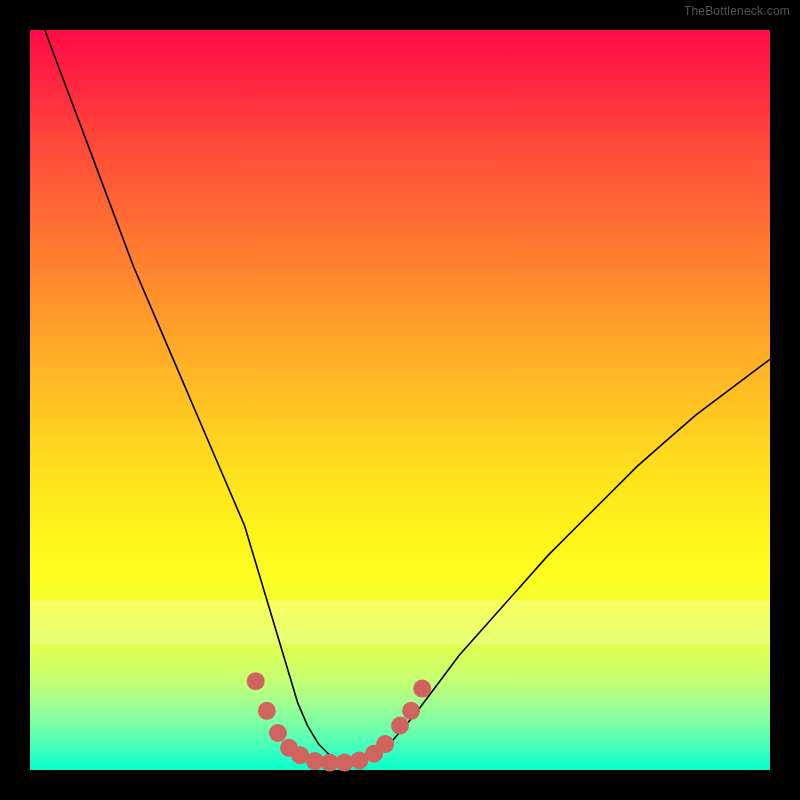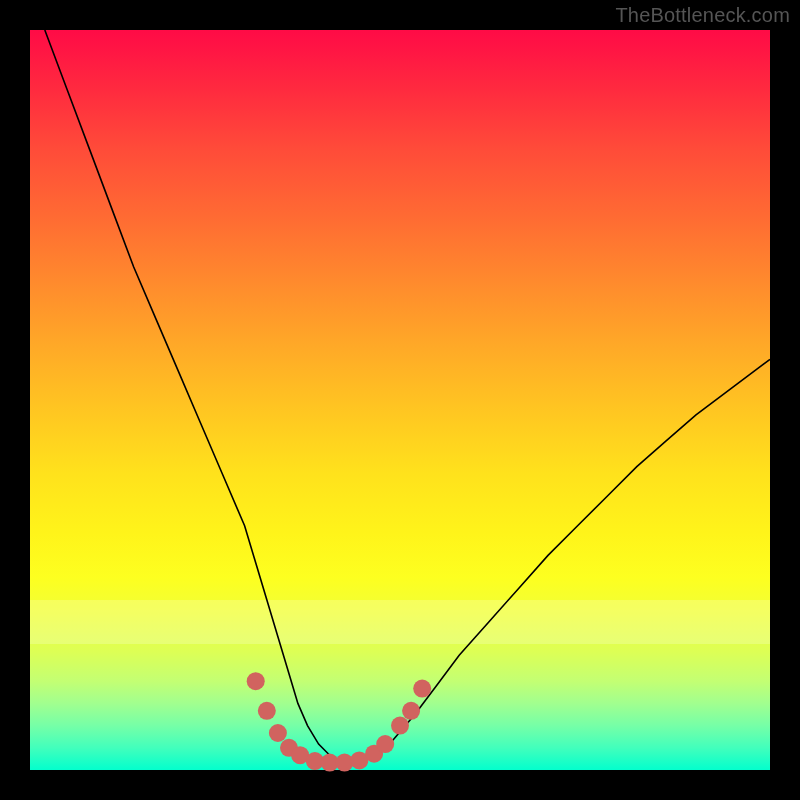--- a/index.html
+++ b/index.html
@@ -8,21 +8,21 @@
     position: relative;
     width: 800px;
     height: 800px;
     background: #000;
   }
   .watermark {
     position: absolute;
     top: 4px;
     right: 10px;
     font-family: Arial, Helvetica, sans-serif;
-    font-size: 20px;
+    font-size: 12px;
     color: #555;
     letter-spacing: 0.2px;
     z-index: 50;
   }
   .plot-area {
     position: absolute;
     left: 30px;
     top: 30px;
     width: 740px;
     height: 740px;

